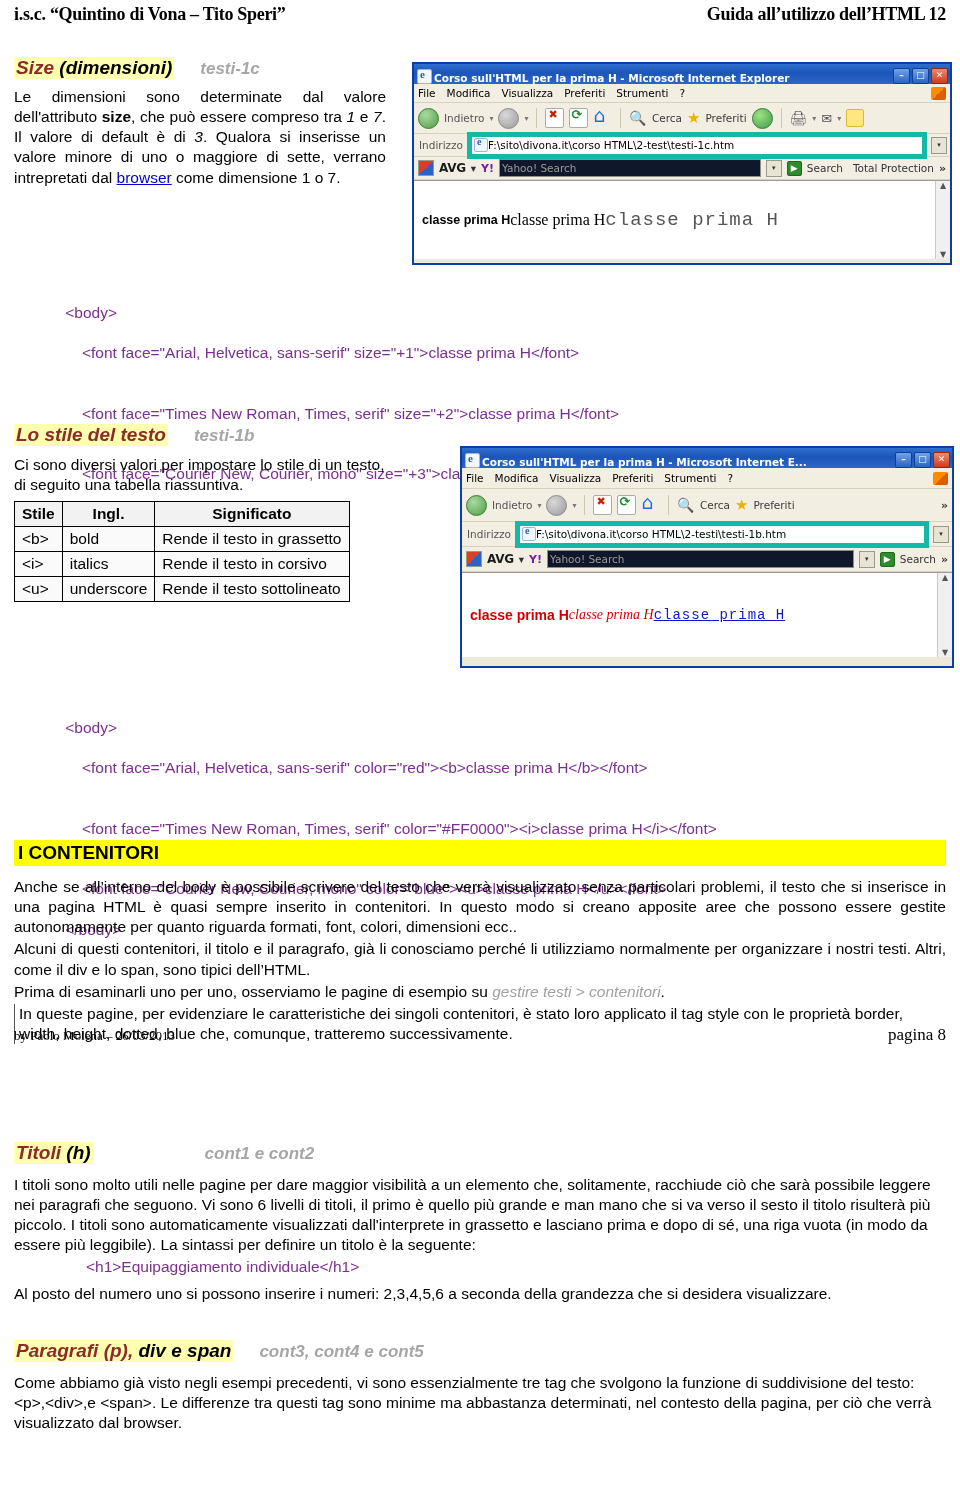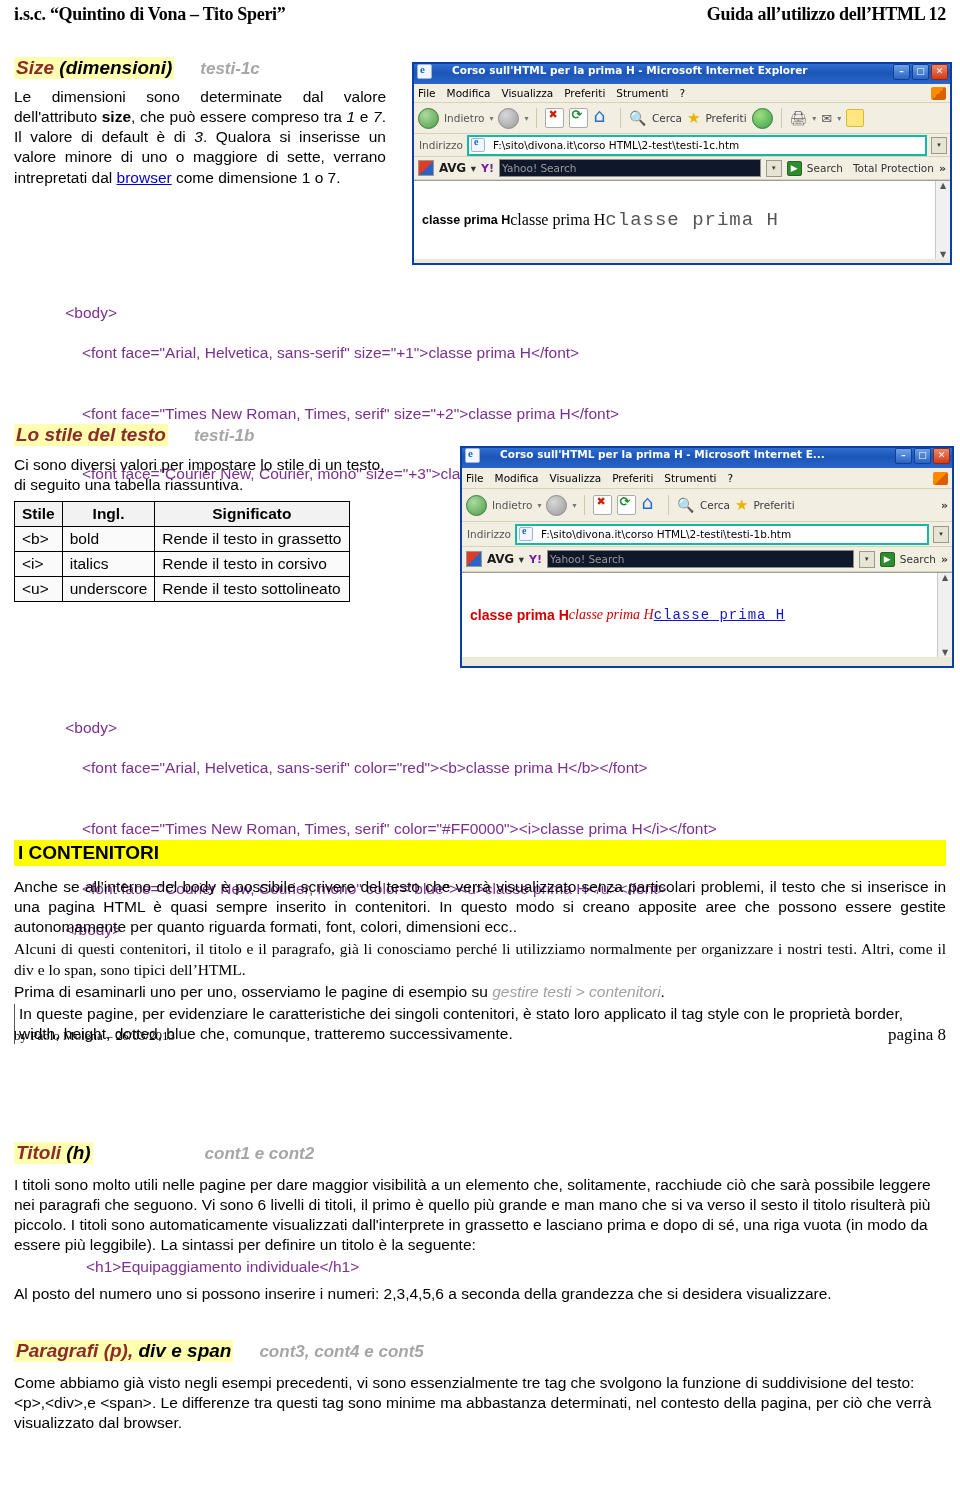--- a/index.html
+++ b/index.html
@@ -59,21 +59,21 @@
   table.stab th{font-weight:bold;background:#f2f2f2;}
   table.stab th.c{text-align:center;}
 
   
   .ie{
     border:2px solid #0b3fa8;background:#ece9d8;box-sizing:border-box;
     font-family:"DejaVu Sans",sans-serif;position:relative;
   }
   .ie .tbar{
     height:20px;background:linear-gradient(180deg,#2f6fd0 0%,#1c55b8 45%,#2a66c8 100%);
-    display:flex;align-items:flex-start;padding:0 2px 0 3px;gap:20px;
+    display:flex;align-items:flex-end;padding:0 2px 0 3px;gap:2px;
   }
   .ie .tbar .tico{
     width:13px;height:13px;background:#f3f7fd;border:1px solid #97b6e8;border-radius:2px;
     position:relative;flex:0 0 auto;
   }
   .ie .tbar .tico:after{
     content:"e";position:absolute;left:2px;top:-2px;color:#1a62c4;
     font-size:11px;font-weight:bold;font-family:"Liberation Serif",serif;
   }
   .ie .tbar .ttl{
@@ -118,22 +118,22 @@
   .star{color:#e8b400;font-size:15px;}
   .prn{color:#666;font-size:14px;}
   .env{color:#555;font-size:13px;}
   .note{width:16px;height:16px;background:#ffe680;border:1px solid #d9bb38;display:inline-block;border-radius:2px;}
   .ie .addr{
     height:22px;background:#f2efe2;border-bottom:1px solid #d7d2bd;
     display:flex;align-items:center;padding:0 3px;gap:4px;font-size:10.5px;
   }
   .ie .addr .albl{color:#555;padding-left:2px;}
   .ie .addr .afield{
-    flex:1;height:17px;background:#fff;border:2px solid #14b8a6;
-    display:flex;align-items:center;gap:8px;padding:0 2px;font-size:10.5px;color:#000;
+    flex:1;height:17px;background:#fff;border:5px solid #14b8a6;
+    display:flex;align-items:center;gap:0;padding:0 2px;font-size:10.5px;color:#000;
   }
   .ie .addr .afield .eico{
     width:12px;height:12px;background:#f3f7fd;border:1px solid #97b6e8;border-radius:2px;
     position:relative;flex:0 0 auto;
   }
   .ie .addr .afield .eico:after{
     content:"e";position:absolute;left:2px;top:-3px;color:#1a62c4;font-size:10px;font-weight:bold;
     font-family:"Liberation Serif",serif;
   }
   .ddn{
@@ -398,21 +398,21 @@
     <span class="ind">&lt;font face="Times New Roman, Times, serif" color="#FF0000"&gt;&lt;i&gt;classe prima H&lt;/i&gt;&lt;/font&gt;</span>
     <span class="ind">&lt;font face="Courier New, Courier, mono" color="blue"&gt;&lt;u&gt;classe prima H&lt;/u&gt;&lt;/font&gt;</span>
     <span>&lt;/body&gt;</span>
   </div>
 
   <div style="position:absolute;left:14px;top:840px;width:932px;">
     <div class="hl-strong" style="display:block;width:932px;padding:2px 4px;box-sizing:border-box;">
       <span style="font-size:19px;font-weight:bold;font-family:'Liberation Sans',sans-serif;">I CONTENITORI</span>
     </div>
     <div class="body-txt wide" style="margin-top:11px;">Anche se all’interno del body è possibile scrivere del testo che verrà visualizzato senza particolari problemi, il testo che si inserisce in una pagina HTML è quasi sempre inserito in contenitori. In questo modo si creano apposite aree che possono essere gestite autonomamente per quanto riguarda formati, font, colori, dimensioni ecc..</div>
-    <div class="body-txt wide" style="margin-top:2px;font-family:Liberation Serif, serif;">Alcuni di questi contenitori, il titolo e il paragrafo, già li conosciamo perché li utilizziamo normalmente per organizzare i nostri testi. Altri, come il div e lo span, sono tipici dell’HTML.</div>
+    <div class="body-txt wide" style="margin-top:2px;">Alcuni di questi contenitori, il titolo e il paragrafo, già li conosciamo perché li utilizziamo normalmente per organizzare i nostri testi. Altri, come il div e lo span, sono tipici dell’HTML.</div>
     <div class="body-txt wide" style="margin-top:2px;text-align:left;">
       <span>Prima di esaminarli uno per uno, osserviamo le pagine di esempio su </span><i style="color:#a0a0a0;">gestire testi &gt; contenitori</i><span>.</span>
     </div>
     <div class="body-txt wide sidebar-rule" style="margin-top:2px;text-align:left;width:926px;">In queste pagine, per evidenziare le caratteristiche dei singoli contenitori, è stato loro applicato il tag style con le proprietà border,  width, height, dotted, blue che, comunque, tratteremo successivamente.</div>
   </div>
 
   <div style="position:absolute;left:14px;top:1142px;width:932px;">
     <div class="sec-head">
       <span class="hl"><span class="sec-title maroon">Titoli</span><span class="sec-title blk"> (h)</span></span>
       <span class="sec-ref" style="margin-left:112px;">cont1 e cont2</span>

